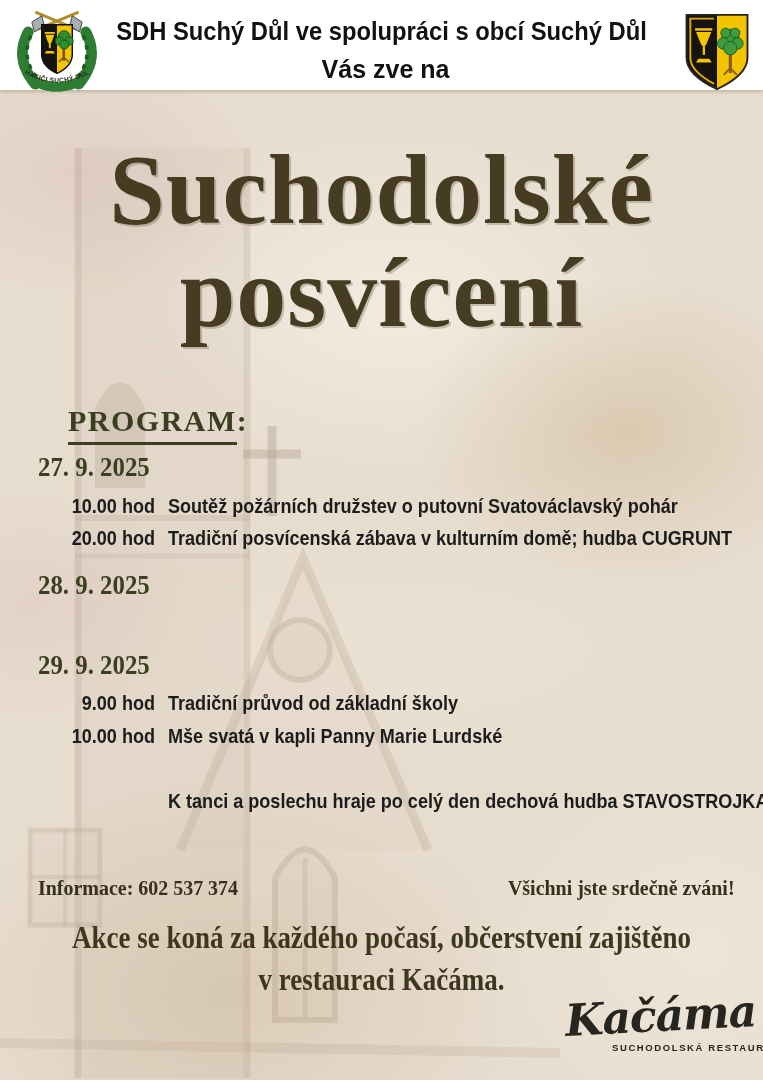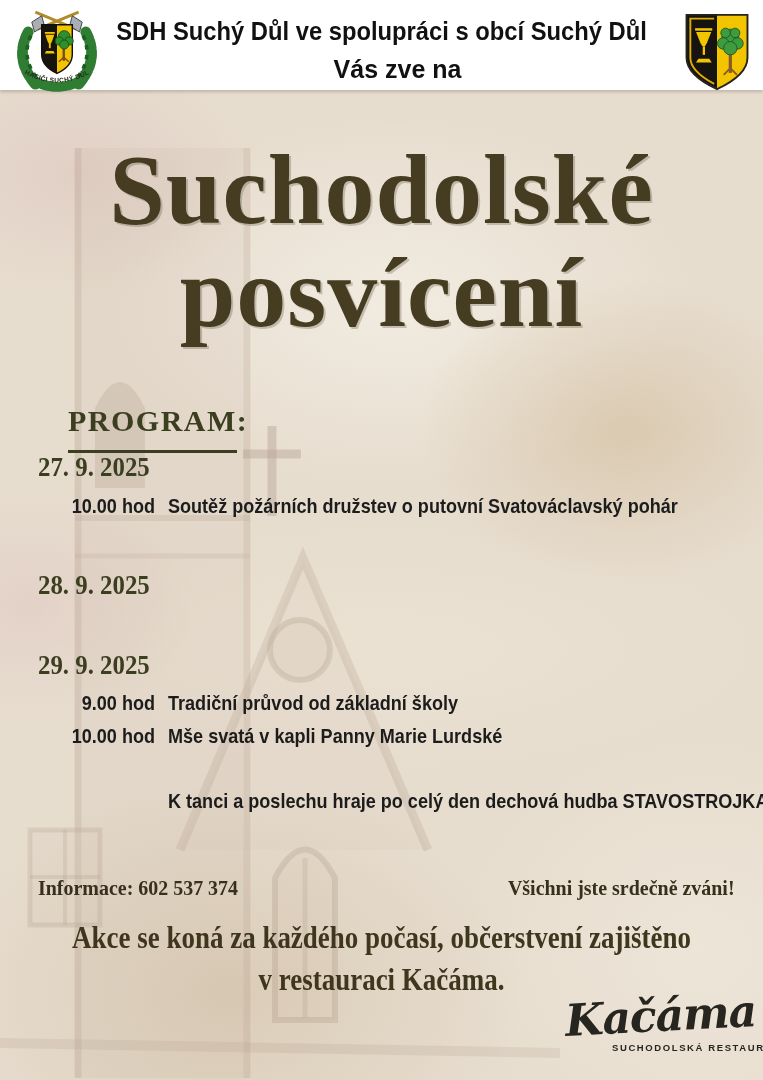--- a/index.html
+++ b/index.html
@@ -17,29 +17,29 @@
     font-family:"Liberation Sans", sans-serif;
   }
   .sketch{position:absolute; left:0; top:88px; opacity:.55; pointer-events:none;}
   .band{position:absolute; left:0; top:0; width:763px; height:90px; background:#ffffff;
         box-shadow:0 2px 3px rgba(120,110,95,.35);}
   .logo-left{position:absolute; left:12px; top:5px;}
   .logo-right{position:absolute; left:683px; top:12px;}
   .head-text{position:absolute; left:100px; top:0; width:563px; text-align:center; color:#111;}
   .head-l1{position:absolute; left:0; top:17px; width:563px; font-size:25px; font-weight:700;
            transform:scaleX(.95); transform-origin:50% 50%; white-space:nowrap;}
-  .head-l2{position:absolute; left:16px; top:55px; width:563px; font-size:25px; font-weight:700;}
+  .head-l2{position:absolute; left:4px; top:55px; width:563px; font-size:25px; font-weight:700;}
   .title{position:absolute; left:0; width:763px; text-align:center; color:#453c22;
          font-family:"Liberation Serif", serif; font-weight:700; font-size:100px; line-height:1;
          letter-spacing:1px; text-shadow:2px 2px 0 rgba(69,60,34,.25);}
   .title.l1{top:140px;}
   .title.l2{top:243px;}
   .program-head{position:absolute; left:68px; top:404px; color:#3b3f20;
                 font-family:"Liberation Serif", serif; font-weight:700; font-size:30px; letter-spacing:1.5px;}
-  .program-head .word{border-bottom:3px solid #3b3f20; padding-bottom:13px;}
+  .program-head .word{border-bottom:3px solid #3b3f20; padding-bottom:5px;}
   .date{position:absolute; left:38px; color:#3b3f20; font-family:"Liberation Serif", serif;
         font-weight:700; font-size:27px; transform:scaleX(.92); transform-origin:0 50%; white-space:nowrap;}
   .row{position:absolute; left:0; width:700px; height:26px; color:#1c1c1c;}
   .time{position:absolute; left:40px; width:115px; text-align:right; font-size:21px; font-weight:700;
         transform:scaleX(.86); transform-origin:100% 50%; white-space:nowrap;}
   .desc{position:absolute; left:168px; font-size:21px; font-weight:700;
         transform:scaleX(.86); transform-origin:0 50%; white-space:nowrap;}
   .note{position:absolute; left:168px; top:789px; font-size:21px; font-weight:700; color:#1c1c1c;
         transform:scaleX(.86); transform-origin:0 50%; white-space:nowrap;}
   .info{position:absolute; left:38px; top:876px; color:#37301c; font-family:"Liberation Serif", serif;
@@ -166,20 +166,24 @@
 
   <div class="program-head">
     <span class="word">PROGRAM</span><span>:</span>
   </div>
 
   <div class="date" style="top:452px;">27. 9. 2025</div>
   <div class="row" style="top:494px;">
     <span class="time">10.00 hod</span>
     <span class="desc">Soutěž požárních družstev o putovní Svatováclavský pohár</span>
   </div>
+  <div class="row" style="top:526px;">
+    <span class="time">20.00 hod</span>
+    <span class="desc">Tradiční posvícenská zábava v kulturním domě; hudba CUGRUNT</span>
+  </div>
 
   <div class="date" style="top:570px;">28. 9. 2025</div>
 
   <div class="date" style="top:650px;">29. 9. 2025</div>
   <div class="row" style="top:691px;">
     <span class="time">9.00 hod</span>
     <span class="desc">Tradiční průvod od základní školy</span>
   </div>
   <div class="row" style="top:724px;">
     <span class="time">10.00 hod</span>

